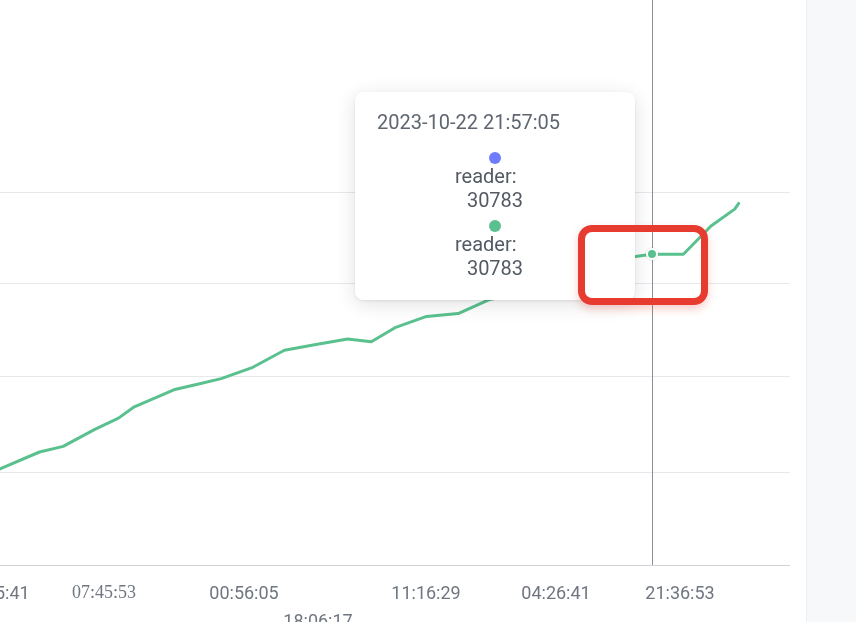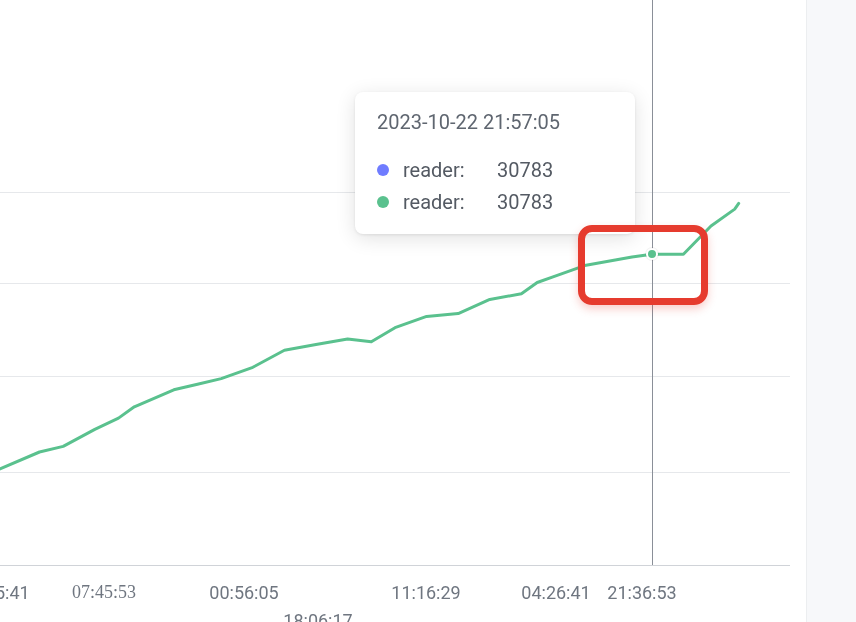--- a/index.html
+++ b/index.html
@@ -91,29 +91,29 @@
     position: absolute;
     background: #fff;
     border-radius: 8px;
     box-shadow: 0 4px 20px rgba(0,0,0,0.12), 0 1px 3px rgba(0,0,0,0.08);
     padding: 18px 22px 16px 22px;
     min-width: 280px;
   }
   .tooltip-title {
     color: #5f6670;
     font-size: 20px;
-    margin-bottom: 20px;
+    margin-bottom: 14px;
   }
   .tooltip-row {
     display: flex;
     align-items: center;
-    gap: 14px;
     font-size: 20px;
     color: #545a63;
     padding: 4px 0;
+    flex-direction: column;
   }
   .tooltip-dot {
     width: 12px;
     height: 12px;
     border-radius: 50%;
     flex: 0 0 12px;
   }
   .tooltip-label {
     flex: 0 0 auto;
     min-width: 80px;
@@ -153,21 +153,21 @@
 
   <div id="xaxis" class="x-axis-line" style="top: 565px;"></div>
 
   <div class="x-tick-labels" id="xticks">
       <span class="x-tick" style="left: 0px;">4:35:41</span>
       <span class="x-tick" style="left: 104px; font-family: Liberation Serif, serif;">07:45:53</span>
       <span class="x-tick" style="left: 210px; margin-left: 34px;">00:56:05</span>
       <span class="x-tick" style="left: 318px; margin-top: 28px;">18:06:17</span>
       <span class="x-tick" style="left: 426px;">11:16:29</span>
       <span class="x-tick" style="left: 556px;">04:26:41</span>
-      <span class="x-tick" style="left: 642px;">21:36:53</span>
+      <span class="x-tick" style="left: 680px;">21:36:53</span>
     </div>
 
   <div class="tooltip" id="tooltip" style="left:355px; top:92px;">
     <div class="tooltip-title">2023-10-22 21:57:05</div>
     <div id="tooltip-rows">
         <div class="tooltip-row">
           <span class="tooltip-dot" style="background: rgb(111, 124, 255);"></span>
           <span class="tooltip-label">reader:</span>
           <span class="tooltip-value">30783</span>
         </div>

